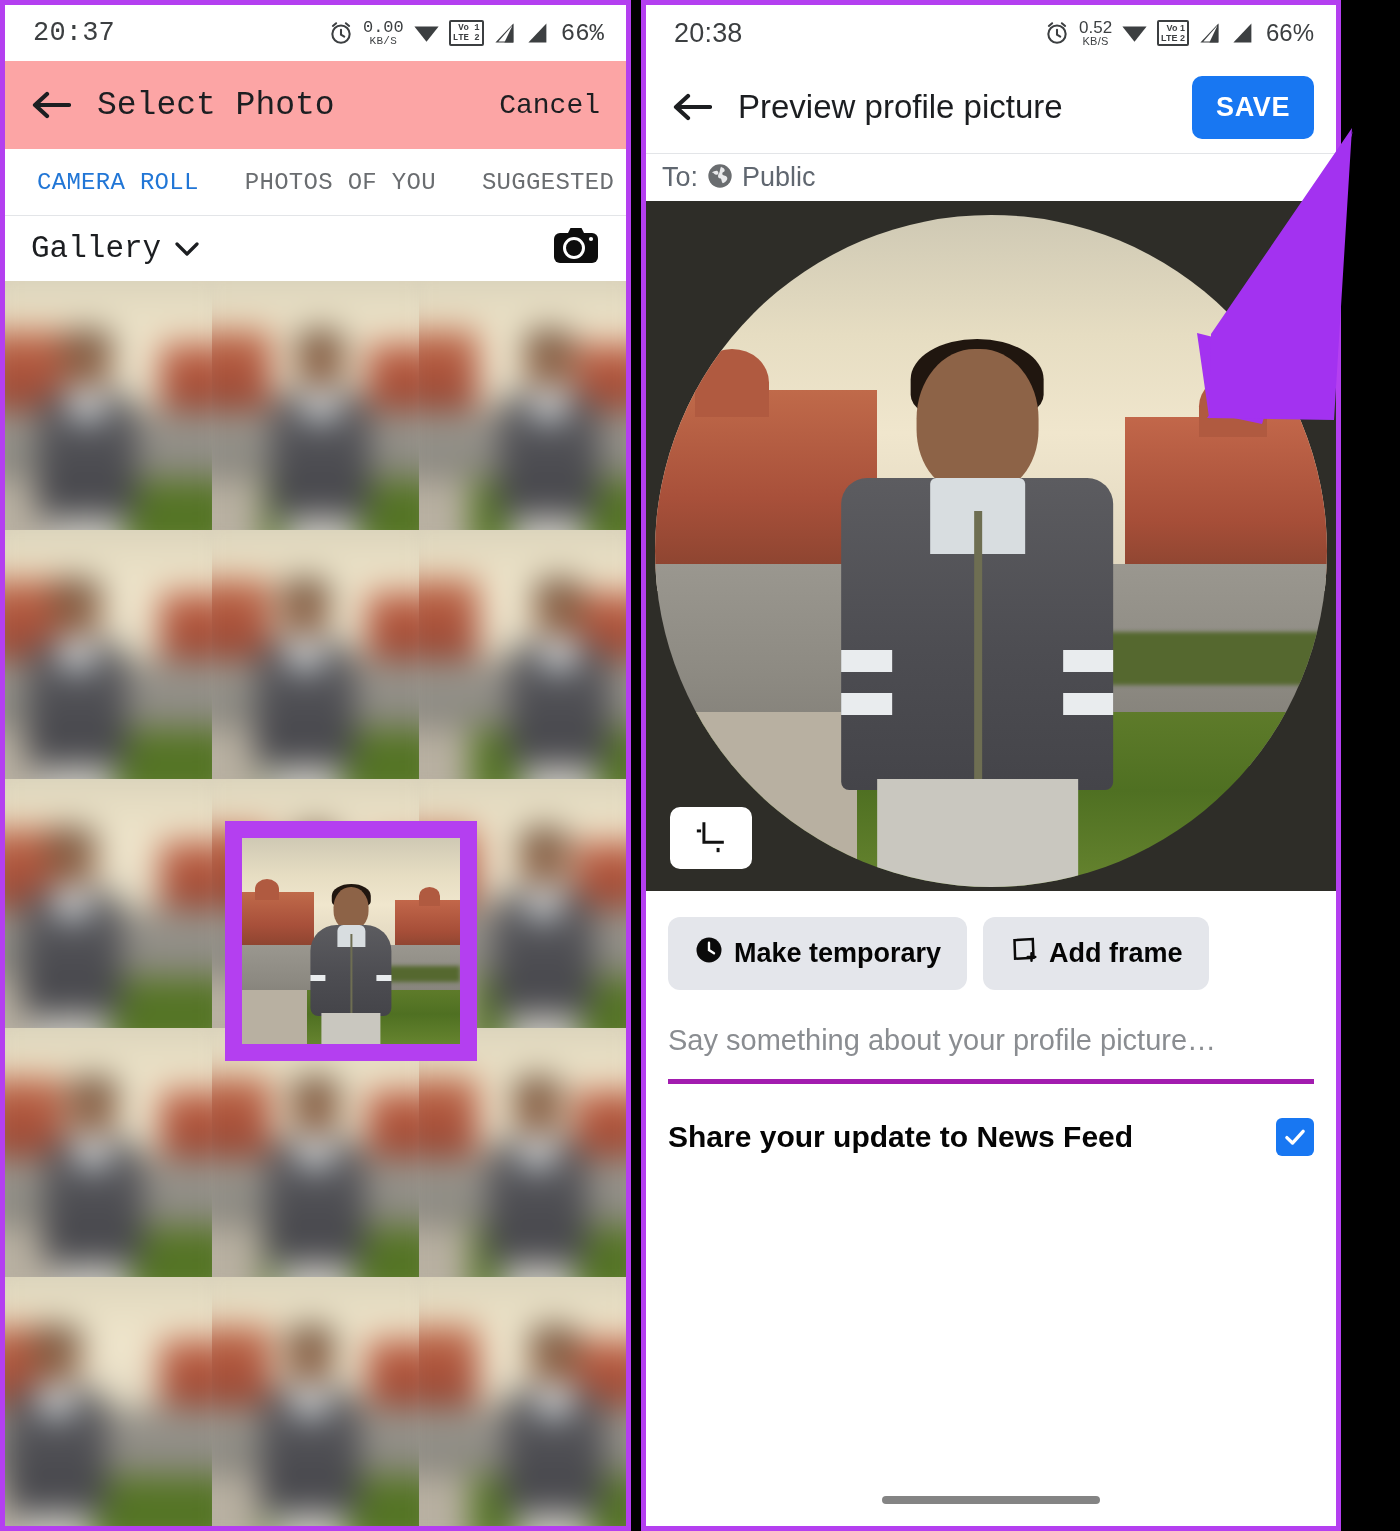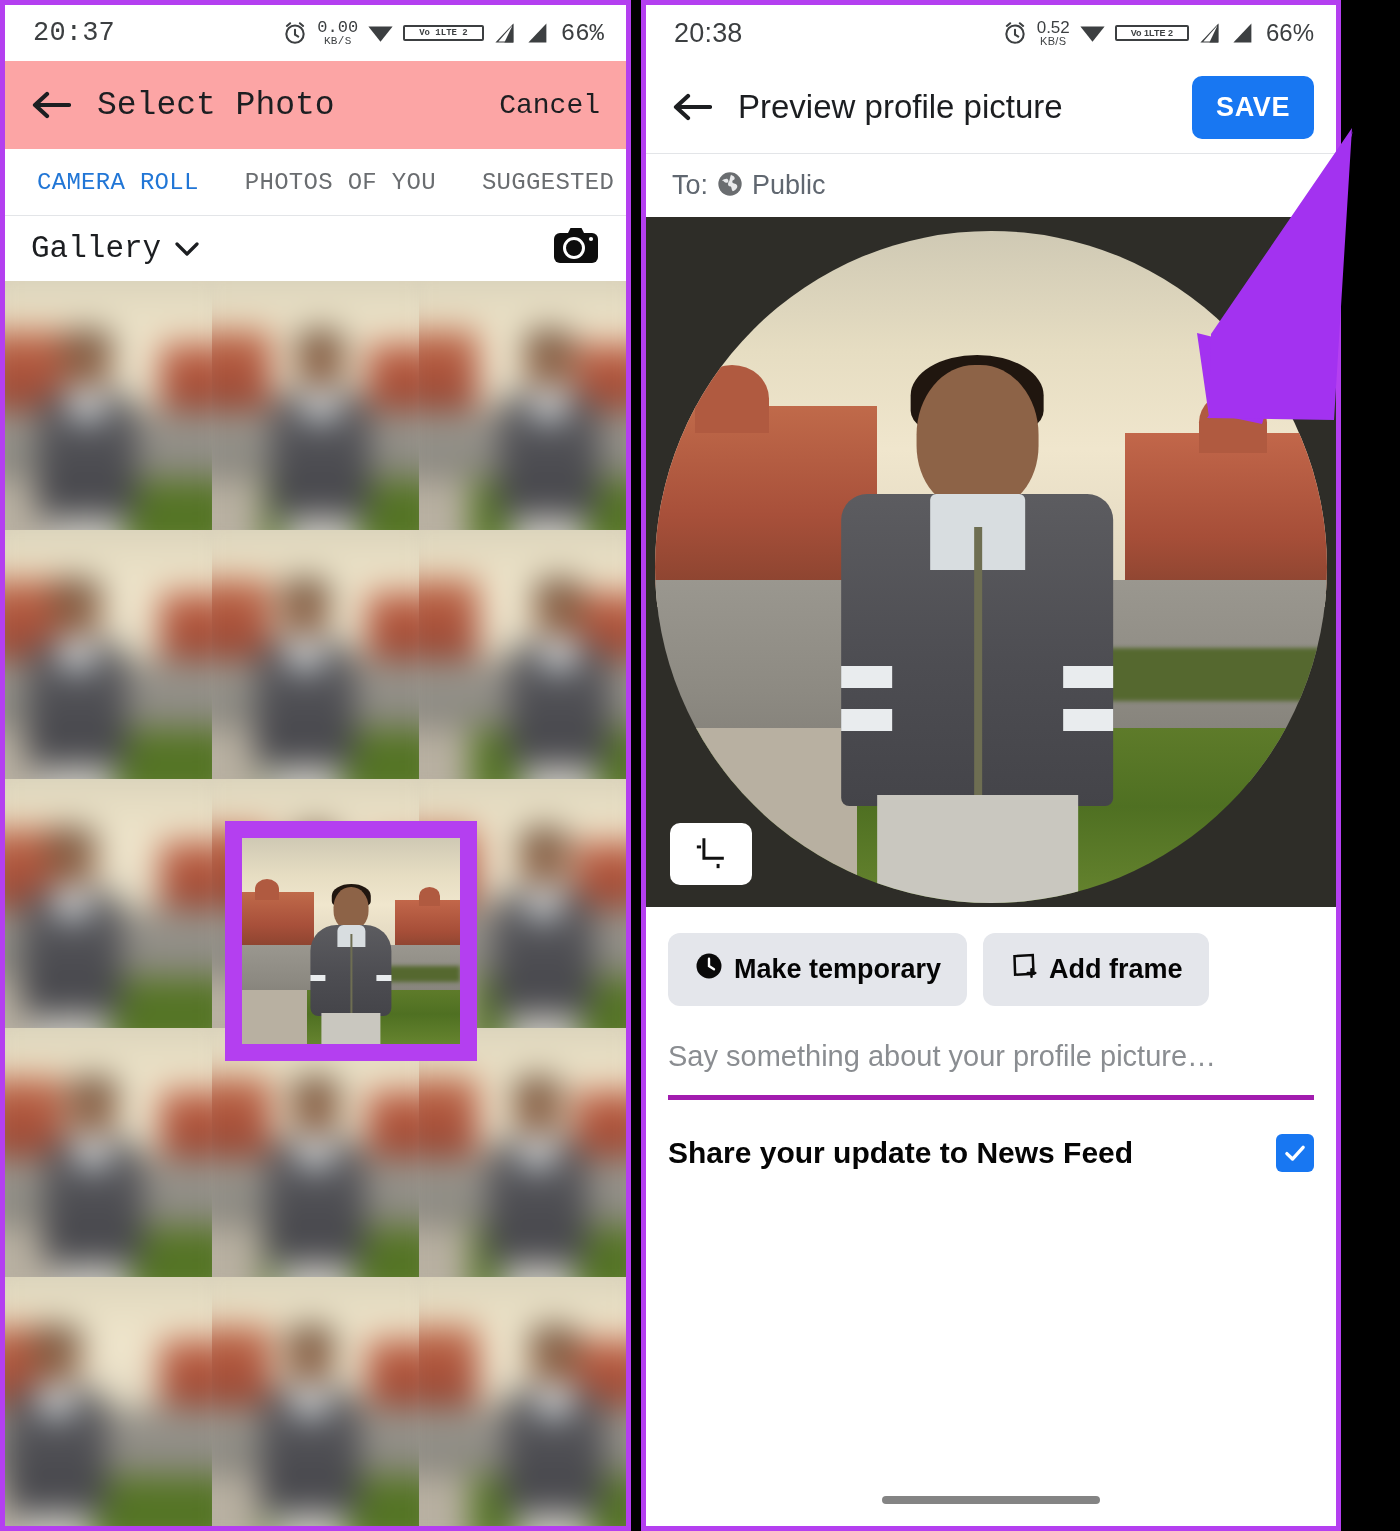--- a/index.html
+++ b/index.html
@@ -31,23 +31,23 @@
   }
   .sb-time { font-size: 27px; color: #3c3f41; letter-spacing: .2px; }
   .sb-right { margin-left:auto; display:flex; align-items:center; gap: 9px; }
   .sb-icon { display:flex; align-items:center; color:#3c3f41; }
   .sb-kbs { display:flex; flex-direction:column; align-items:center; line-height:1; color:#3c3f41; }
   .sb-kbs .v { font-size: 17px; }
   .sb-kbs .u { font-size: 11px; letter-spacing:.3px; }
   .sb-batt { font-size: 24px; color:#3c3f41; margin-left:2px; }
   .volte {
     border: 2px solid #3c3f41; border-radius:2px;
-    font-size: 9px; line-height: 10px; padding: 1px 14px;
+    font-size: 9px; line-height: 10px; padding: 1px 2px;
     color:#3c3f41; font-weight: 700; text-align:right;
-    display:flex; flex-direction:row;
+    display:flex; flex-direction:column;
   }
 
   
   .appbar {
     height: 88px; display:flex; align-items:center; padding: 0 26px; background:#fca5a5;
   }
   .back-arrow { width: 40px; height: 32px; flex-shrink:0; }
   .appbar-title { font-size: 33px; color:#1c1e21; margin-left: 26px; }
   .appbar-action { margin-left:auto; font-size: 28px; color:#1c1e21; }
 
@@ -136,21 +136,21 @@
   
   .rappbar { height: 92px; display:flex; align-items:center; padding: 0 22px 0 26px; background:#fff; position:relative; }
   .rtitle { font-size: 33px; color:#1c1e21; margin-left: 26px; }
   .save-btn {
     margin-left:auto; background:#1877f2; color:#fff;
     font-size: 27px; font-weight: 700; letter-spacing: .6px;
     padding: 16px 24px; border-radius: 10px; border: none;
     cursor:pointer;
   }
   .to-row {
-    height: 64px; display:flex; align-items:center; padding: 0 26px;
+    height: 48px; display:flex; align-items:center; padding: 0 16px;
     border-top: 1px solid #e3e5e8; background:#fff; gap: 8px;
   }
   .to-label { font-size: 27px; color:#606770; }
   .to-value { font-size: 27px; color:#606770; }
 
   .preview {
     position:relative; height: 690px; background:#2e2d28; overflow:hidden;
   }
   .pv-bg { position:absolute; inset:0; }
   .pv-mask {

